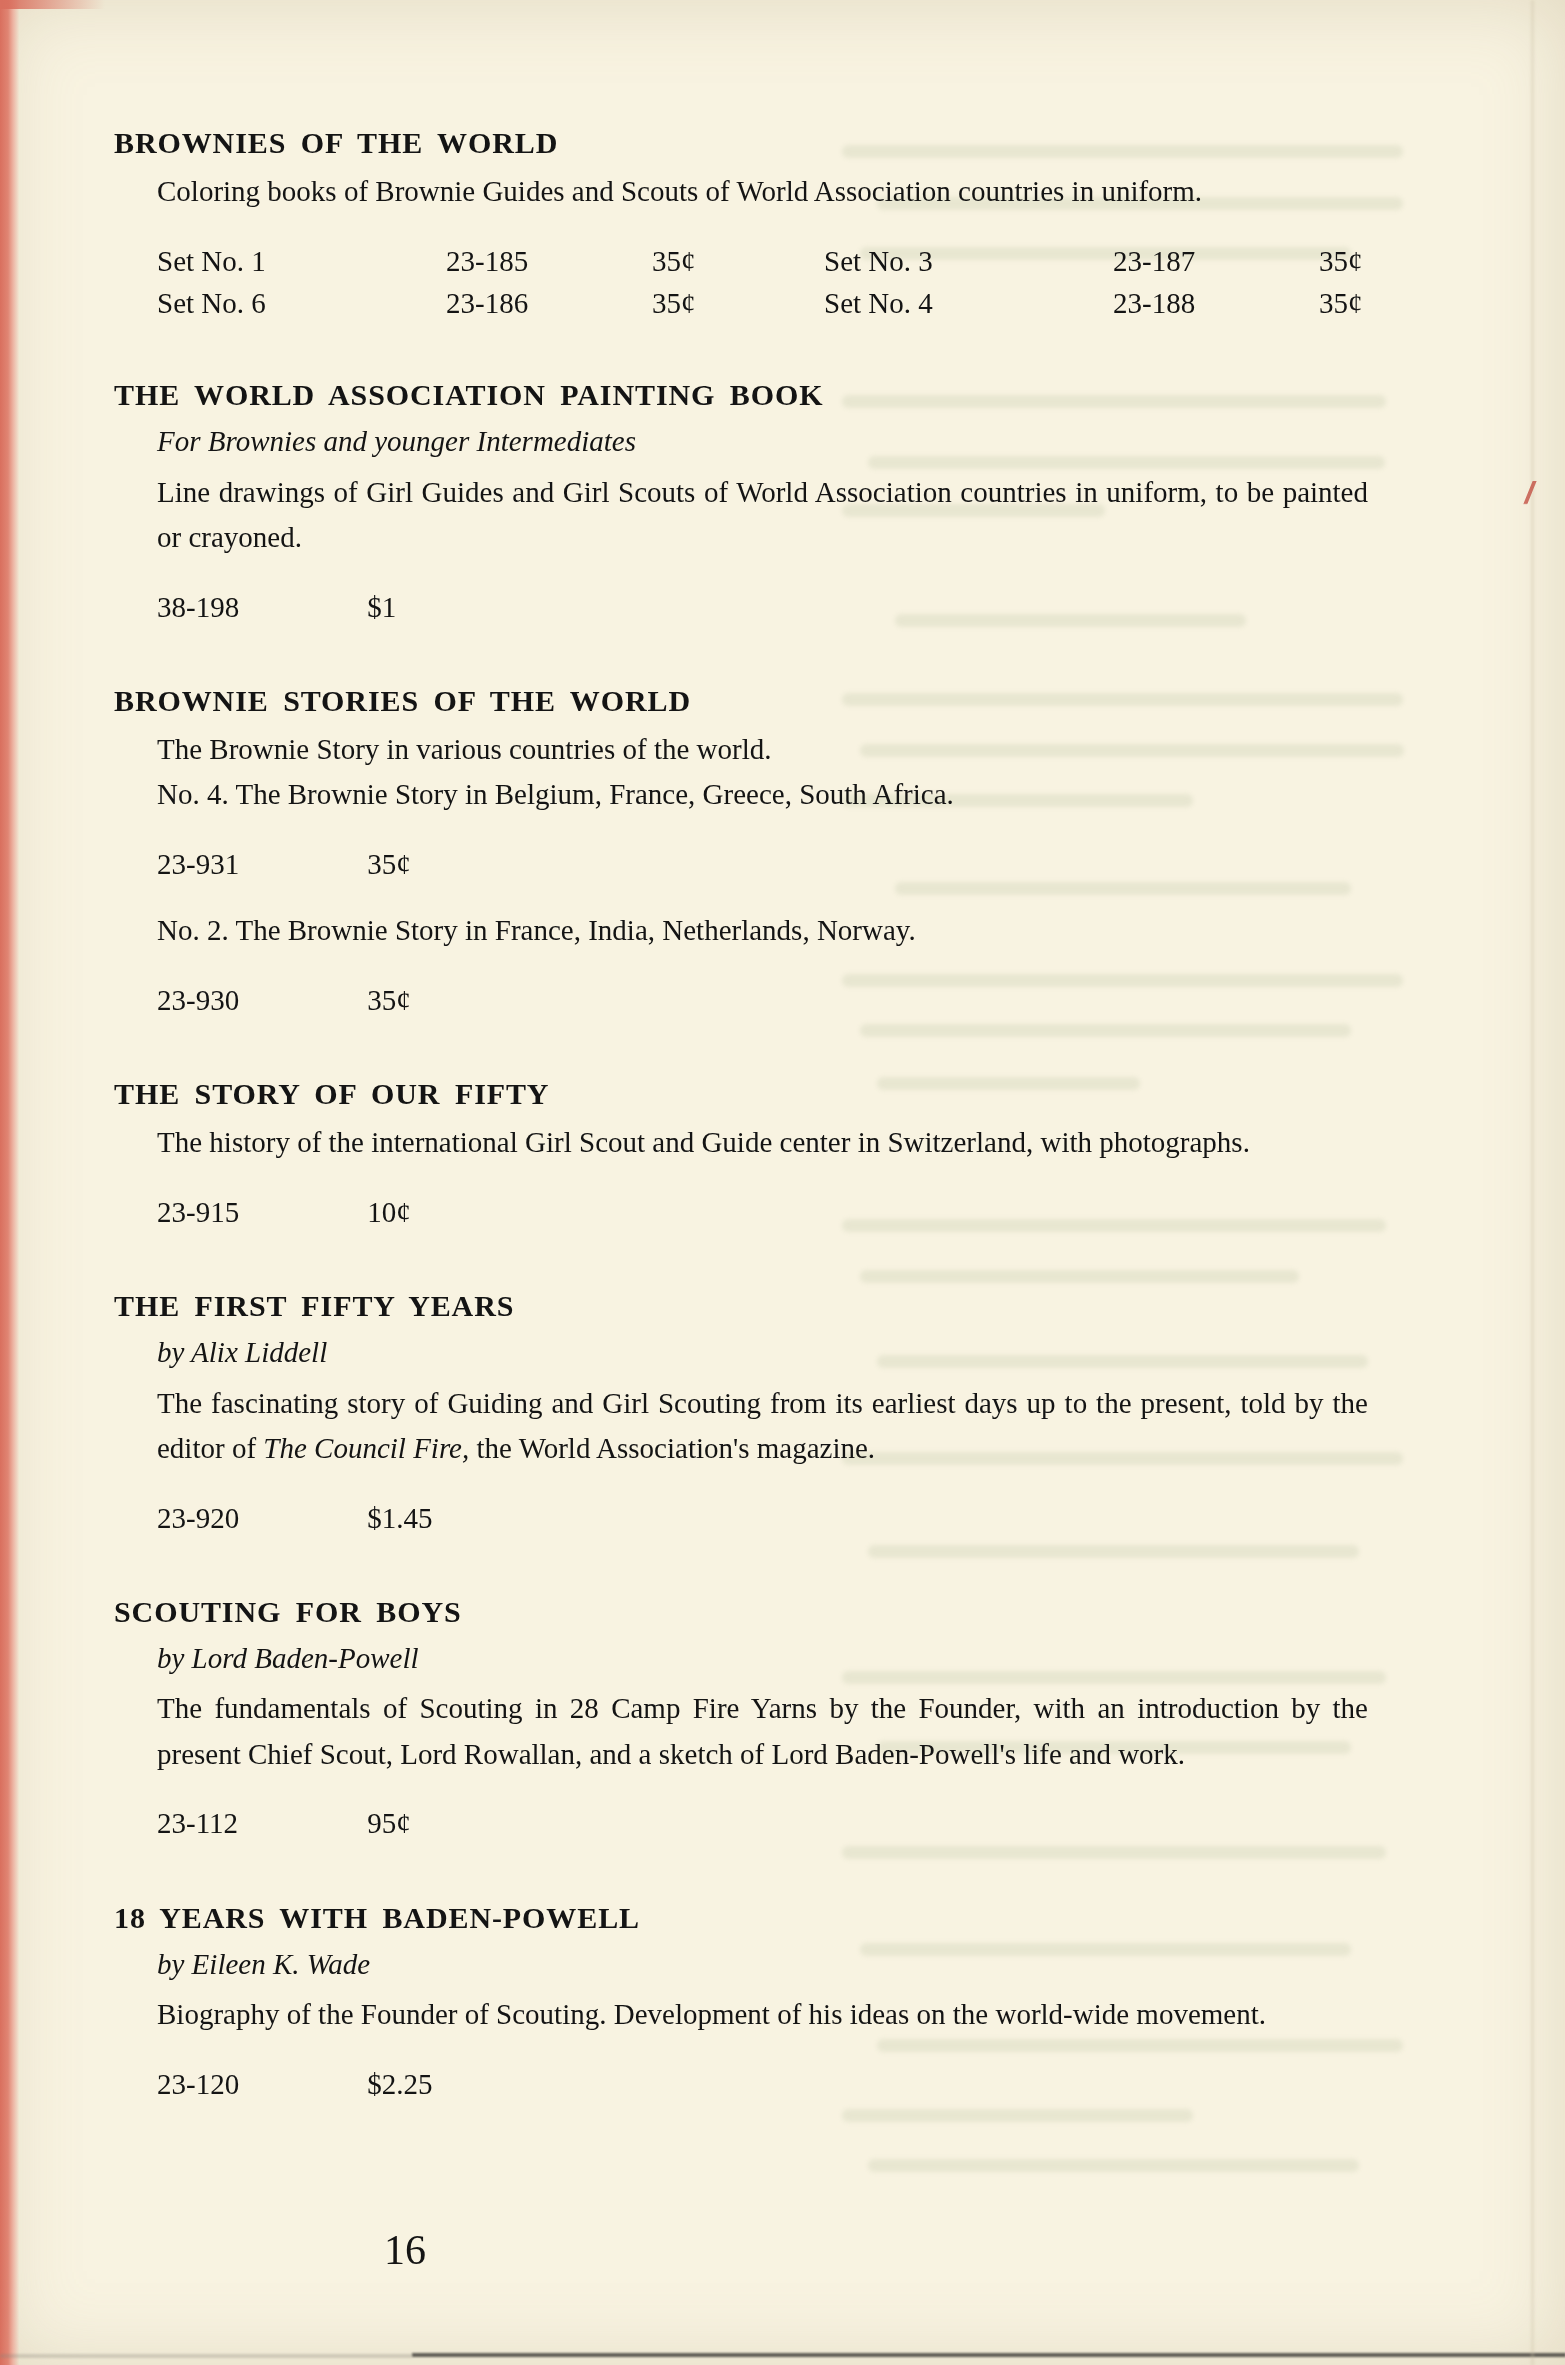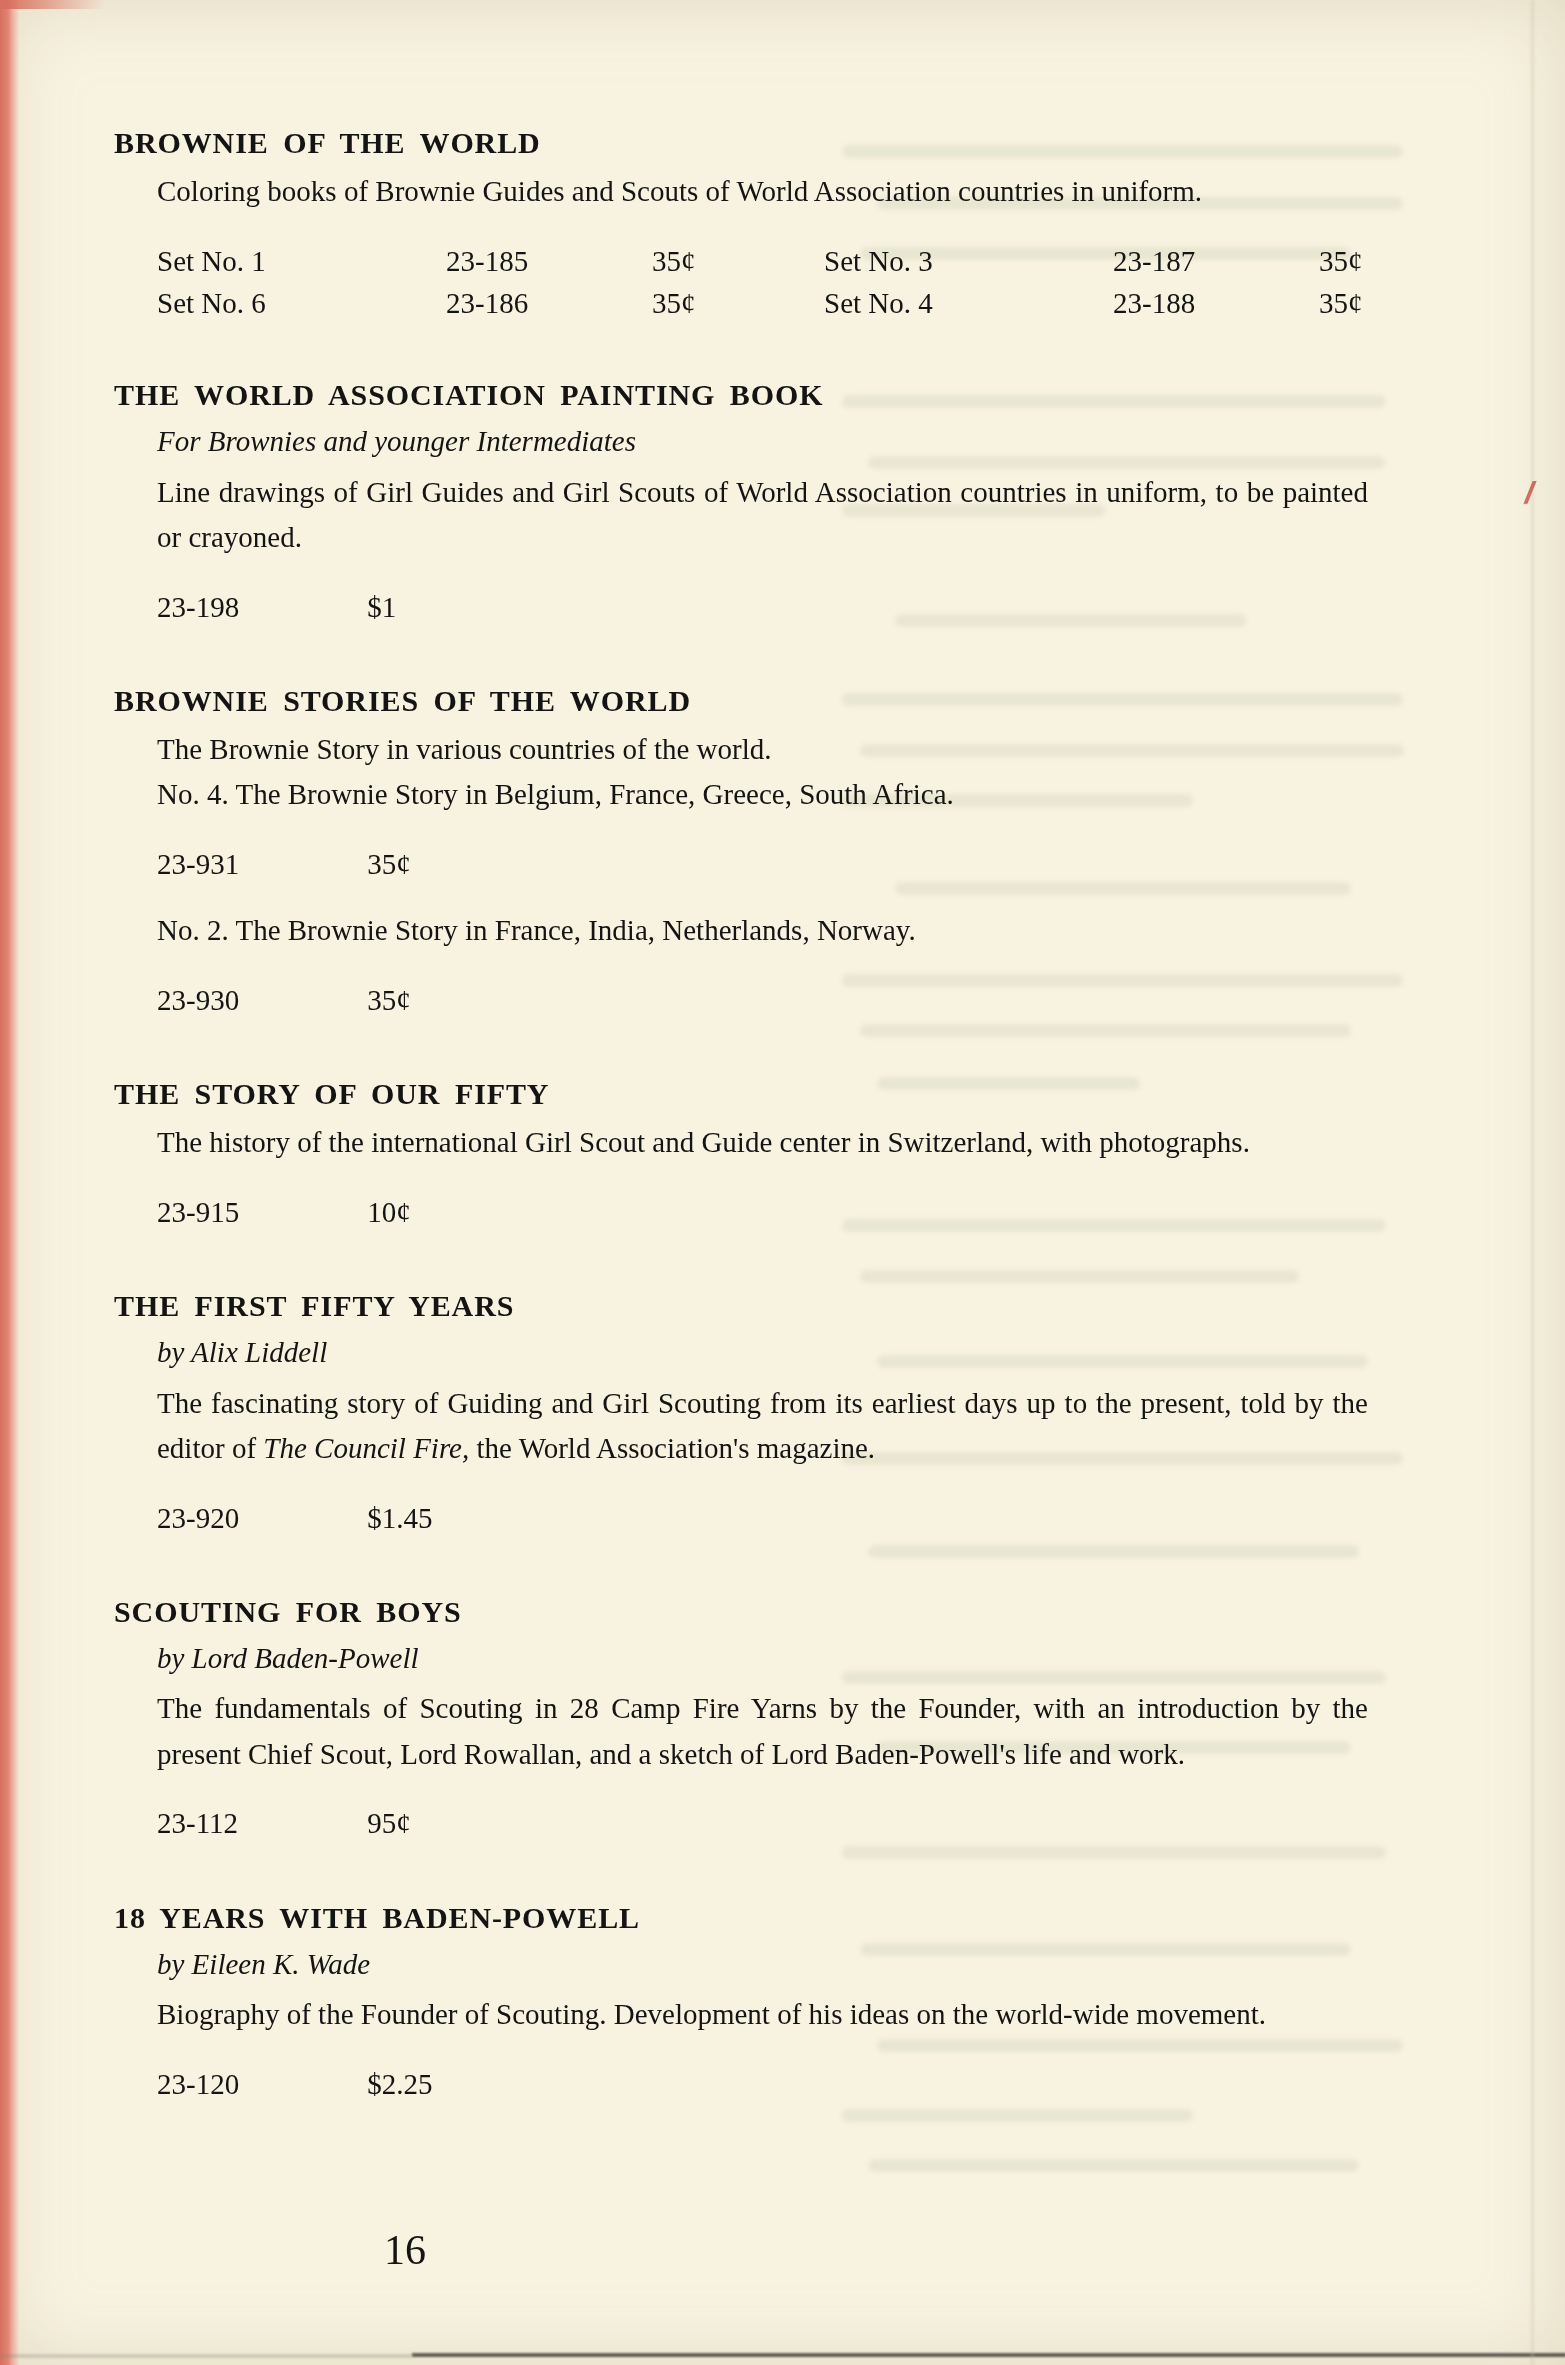--- a/index.html
+++ b/index.html
@@ -168,21 +168,21 @@
   <div class="ghost" style="top:1741px;left:877px;width:474px"></div>
   <div class="ghost" style="top:1846px;left:842px;width:544px"></div>
   <div class="ghost" style="top:1943px;left:860px;width:491px"></div>
   <div class="ghost" style="top:2039px;left:877px;width:526px"></div>
   <div class="ghost" style="top:2109px;left:842px;width:351px"></div>
   <div class="ghost" style="top:2159px;left:868px;width:491px"></div>
 
   <div class="content">
 
     <section class="sec">
-      <h2 class="title">BROWNIE OF THE WORLD</h2>
+      <h2 class="title">BROWNIES OF THE WORLD</h2>
       <p class="body-p">Coloring books of Brownie Guides and Scouts of World Association countries in uniform.</p>
       <div class="price-rows">
         <div class="price-row">
           <div class="price-half">
             <span class="pl">Set No. 1</span>
             <span class="pc">23-185</span>
             <span class="pp">35¢</span>
           </div>
           <div class="price-half">
             <span class="pl">Set No. 3</span>
@@ -203,21 +203,21 @@
           </div>
         </div>
       </div>
     </section>
 
     <section class="sec">
       <h2 class="title">THE WORLD ASSOCIATION PAINTING BOOK</h2>
       <p class="byline">For Brownies and younger Intermediates</p>
       <p class="body-p">Line drawings of Girl Guides and Girl Scouts of World Association countries in uniform, to be painted or crayoned.</p>
       <p class="codeline">
-        <span class="code">23-198</span>
+        <span class="code">38-198</span>
         <span>$1</span>
       </p>
     </section>
 
     <section class="sec">
       <h2 class="title">BROWNIE STORIES OF THE WORLD</h2>
       <p class="body-p"><span>The Brownie Story in various countries of the world.</span><br>
         <span>No. 4. The Brownie Story in Belgium, France, Greece, South Africa.</span></p>
       <p class="codeline">
         <span class="code">23-931</span>

